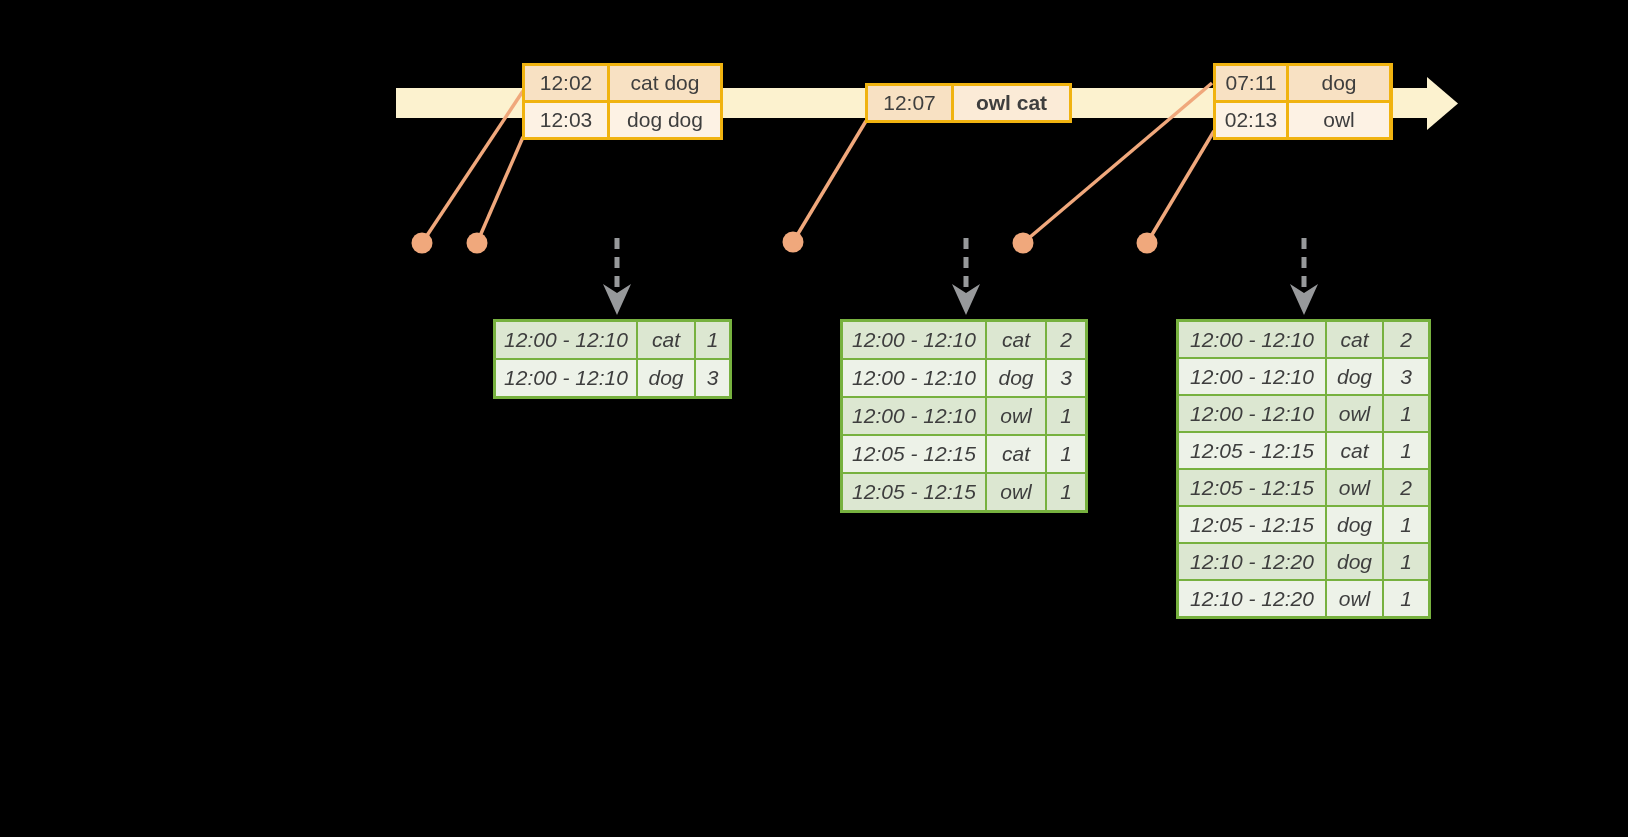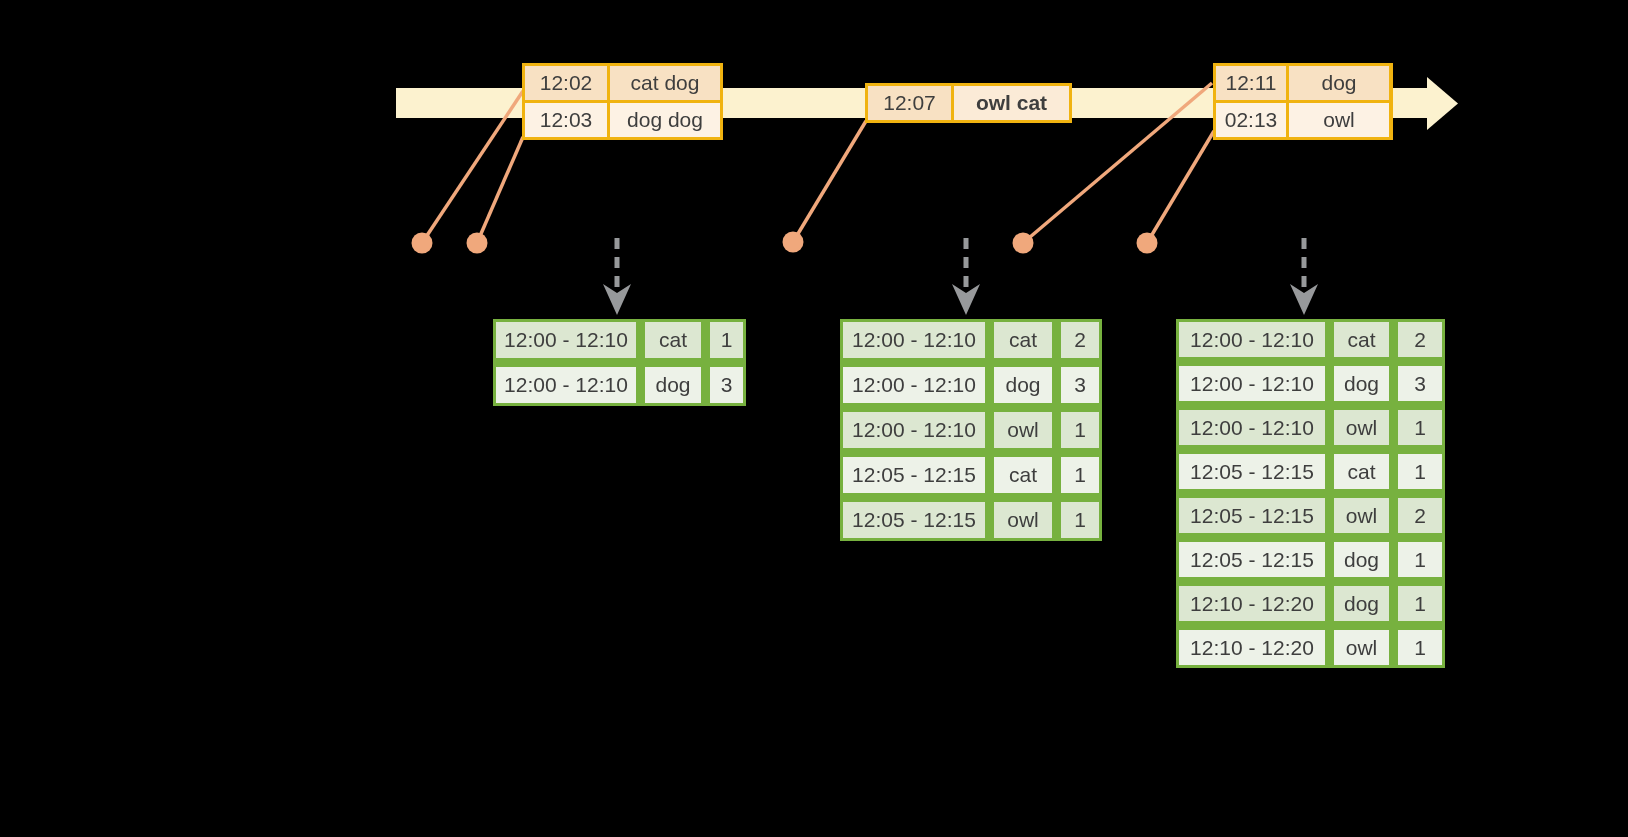--- a/index.html
+++ b/index.html
@@ -21,23 +21,24 @@
   .event-box{
     position:absolute;
     display:grid;
     gap:3px;padding:3px;
     background:var(--gold);
     box-sizing:border-box;
   }
   .result-table{
     position:absolute;
     display:grid;
-    gap:9px;padding:3px;
+    gap:2px;padding:3px;
     background:var(--green);
     box-sizing:border-box;
+    font-style:italic;
   }
   .cell{
     display:flex;align-items:center;justify-content:center;
     font-size:21px;
     color:var(--text);
     white-space:nowrap;
   }
   .dark{background:var(--peachDark);}
   .light{background:var(--peachLight);text-align:center;}
   .mid{background:var(--peachMid);font-weight:bold;}
@@ -80,21 +81,21 @@
       <div class="cell light">12:03</div>
       <div class="cell light">dog dog</div>
     </div>
 
   <div class="event-box" style="left:865px;top:83px;width:207px;grid-template-columns:83px 115px;grid-auto-rows:34px;">
       <div class="cell dark">12:07</div>
       <div class="cell mid">owl cat</div>
     </div>
 
   <div class="event-box" style="left:1213px;top:63px;width:180px;grid-template-columns:70px 100px;grid-auto-rows:34px;">
-      <div class="cell dark">12:11</div>
+      <div class="cell dark">07:11</div>
       <div class="cell dark">dog</div>
       <div class="cell light">02:13</div>
       <div class="cell light">owl</div>
     </div>
 
   <div class="result-table" style="left:493px;top:319px;grid-template-columns:140px 56px 33px;grid-auto-rows:36px;">
       <div class="cell dark-green">12:00 - 12:10</div>
       <div class="cell dark-green">cat</div>
       <div class="cell dark-green">1</div>
       <div class="cell light-green">12:00 - 12:10</div>

